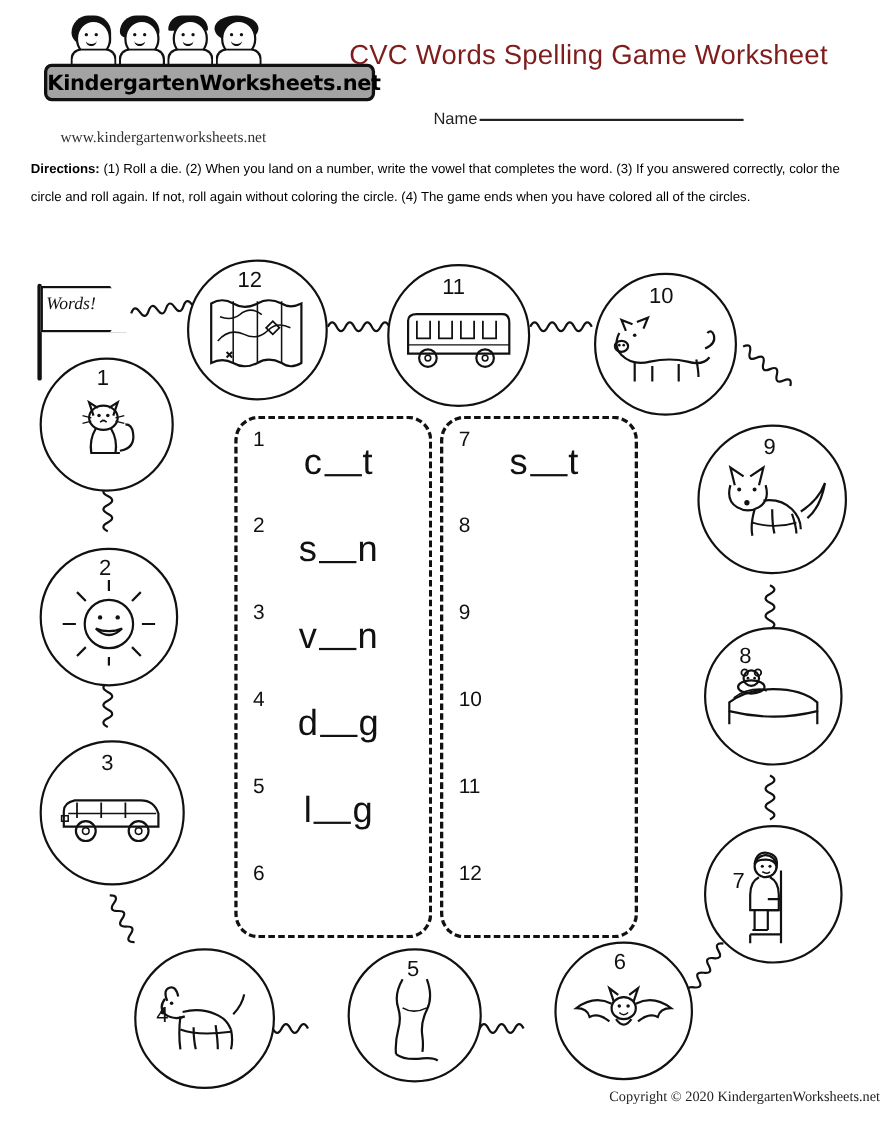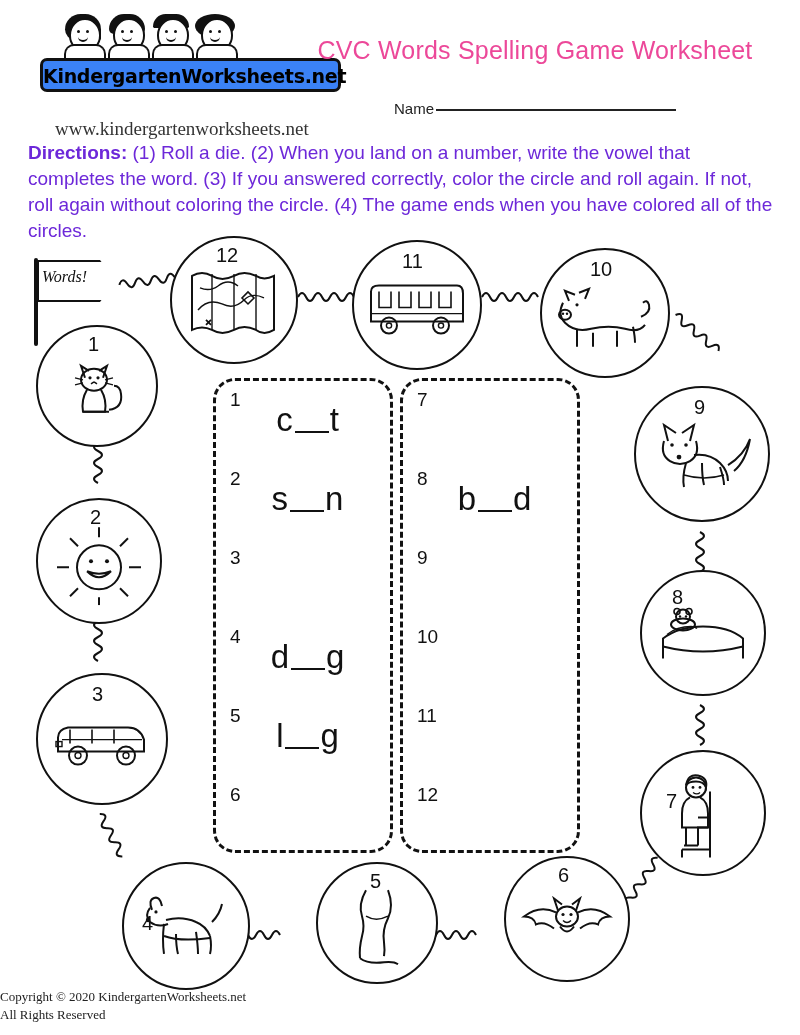--- a/index.html
+++ b/index.html
@@ -105,50 +105,50 @@
   .kid.k4 .hair { border-radius: 50%; width: 40px; left: 1px; height: 24px; }
 
   .logo-banner {
     position: absolute;
     left: 0;
     top: 46px;
     width: 301px;
     height: 34px;
     border: 3px solid #111;
     border-radius: 7px;
-    background: #3b82f6;
+    background: #a3a3a3;
     box-sizing: border-box;
   }
   .logo-banner .txt {
     position: absolute;
     left: 0; right: 0; top: 4px;
     text-align: center;
     font-size: 19px;
     font-weight: bold;
     font-family: "DejaVu Sans", sans-serif;
     letter-spacing: -0.3px;
   }
   .logo-url {
     position: absolute;
     left: 55px;
     top: 110px;
-    font-size: 19px;
+    font-size: 14px;
     color: #333;
     font-family: "Liberation Serif", serif;
   }
 
   .title {
     position: absolute;
     left: 300px;
     top: 28px;
     width: 470px;
     text-align: center;
     font-size: 25px;
     font-family: "Liberation Sans", sans-serif;
-    color: #ec4899;
+    color: #7f1d1d;
     letter-spacing: 0.2px;
   }
   .name-line {
     position: absolute;
     left: 300px;
     top: 92px;
     width: 470px;
     text-align: center;
     font-size: 15px;
     font-family: "Liberation Sans", sans-serif;
@@ -162,23 +162,23 @@
     vertical-align: 3px;
     margin-left: 2px;
   }
 
   
   .directions {
     position: absolute;
     left: 28px;
     top: 140px;
     width: 745px;
-    font-size: 19px;
+    font-size: 12px;
     line-height: 26px;
-    color: #6d28d9;
+    color: #000000;
     font-family: "Liberation Sans", sans-serif;
   }
   .directions b {
     font-weight: bold;
   }
 
   
   .circle {
     position: absolute;
     border: 2.5px solid #111;
@@ -311,21 +311,21 @@
     top: 50%;
     transform: translate(-50%, -46%);
   }
 
   
   .footer {
     position: absolute;
     left: 0;
     top: 988px;
     width: 800px;
-    text-align: left;
+    text-align: right;
     font-size: 13px;
     line-height: 18px;
     color: #222;
     font-family: "Liberation Serif", serif;
   }
 </style>
 </head>
 <body>
 
 <div id="page">
@@ -629,54 +629,54 @@
     <div class="word-row">
       <span class="idx">1</span>
       <span class="word"><span>c</span><span class="blank"></span><span>t</span></span>
     </div>
     <div class="word-row">
       <span class="idx">2</span>
       <span class="word"><span>s</span><span class="blank"></span><span>n</span></span>
     </div>
     <div class="word-row">
       <span class="idx">3</span>
+      <span class="word"><span>v</span><span class="blank"></span><span>n</span></span>
     </div>
     <div class="word-row">
       <span class="idx">4</span>
       <span class="word"><span>d</span><span class="blank"></span><span>g</span></span>
     </div>
     <div class="word-row">
       <span class="idx">5</span>
       <span class="word"><span>l</span><span class="blank"></span><span>g</span></span>
     </div>
     <div class="word-row">
       <span class="idx">6</span>
     </div>
   </div>
 
   <div class="wordbox" id="wordbox-right">
     <div class="word-row">
       <span class="idx">7</span>
+      <span class="word"><span>s</span><span class="blank"></span><span>t</span></span>
     </div>
     <div class="word-row">
       <span class="idx">8</span>
-      <span class="word"><span>b</span><span class="blank"></span><span>d</span></span>
     </div>
     <div class="word-row">
       <span class="idx">9</span>
     </div>
     <div class="word-row">
       <span class="idx">10</span>
     </div>
     <div class="word-row">
       <span class="idx">11</span>
     </div>
     <div class="word-row">
       <span class="idx">12</span>
     </div>
   </div>
 
   <div class="footer">
     <div>Copyright © 2020 KindergartenWorksheets.net</div>
-    <div>All Rights Reserved</div>
   </div>
 
 </div>
 
 </body></html>

